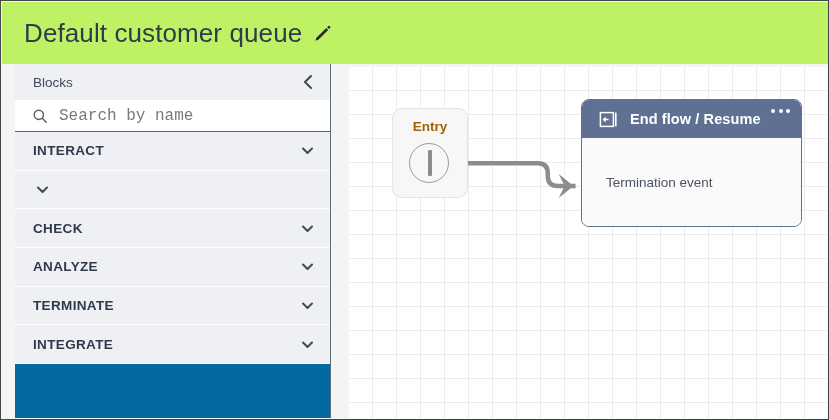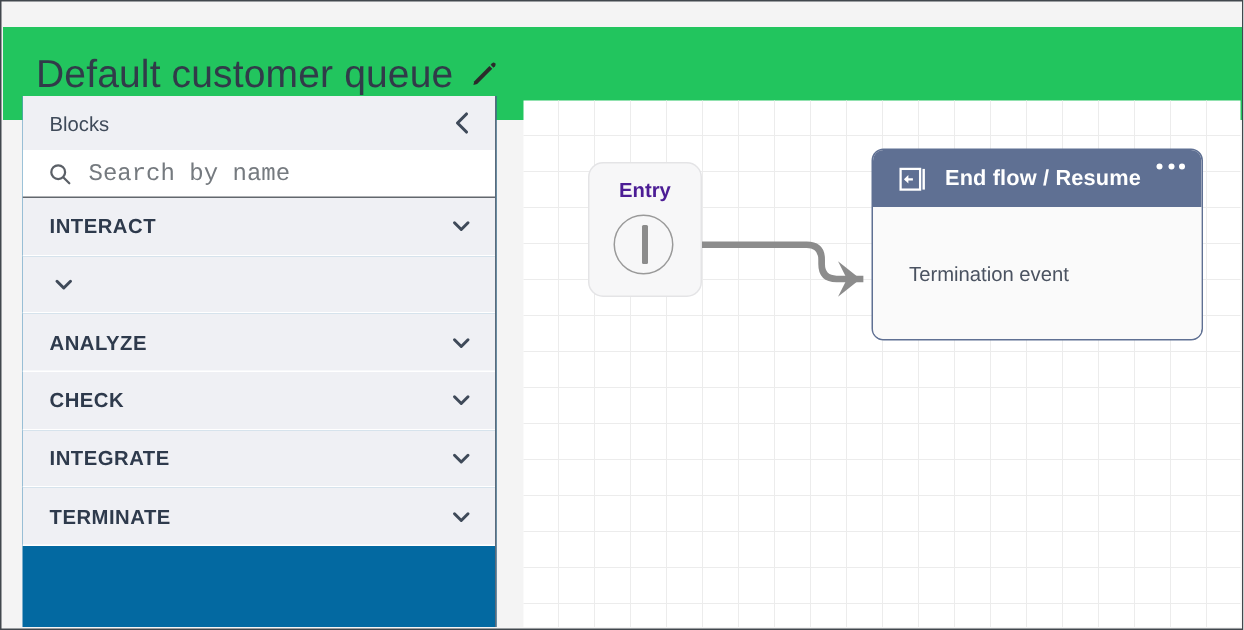--- a/index.html
+++ b/index.html
@@ -22,24 +22,24 @@
     box-sizing: border-box;
     border: 1px solid #41474d;
     background: #f4f4f4;
     overflow: hidden;
   }
 
   
   .page-header {
     position: absolute;
     left: 1px;
-    top: 17px;
+    top: 1px;
     width: 827px;
     height: 62px;
-    background: #22c55e;
+    background: #bef264;
     display: flex;
     align-items: center;
     box-sizing: border-box;
     padding-left: 22px;
   }
   .page-title {
     font-size: 26px;
     font-weight: 400;
     color: #313b49;
     letter-spacing: 0.1px;
@@ -176,21 +176,21 @@
     box-shadow: 0 0 0 1px #e4e4e6;
   }
   .entry-label {
     position: absolute;
     top: 10px;
     left: 0;
     right: 0;
     text-align: center;
     font-size: 13.5px;
     font-weight: 700;
-    color: #4c1d95;
+    color: #a16207;
   }
   .entry-circle {
     position: absolute;
     left: 16px;
     top: 34px;
     width: 40px;
     height: 40px;
     border-radius: 50%;
     border: 1.6px solid #9a9a9a;
     box-sizing: border-box;
@@ -329,49 +329,49 @@
 
       <div class="cat-row">
         <span class="chev">
           <svg width="15" height="15" viewBox="0 0 15 15" aria-hidden="true">
               <path d="M3 5.5 L7.5 10 L12 5.5" fill="none" stroke="#3f4a59" stroke-width="2" stroke-linecap="round" stroke-linejoin="round"></path>
             </svg>
         </span>
       </div>
 
       <div class="cat-row">
+        <span class="cat-label">CHECK</span>
+        <span class="chev">
+          <svg width="15" height="15" viewBox="0 0 15 15" aria-hidden="true">
+              <path d="M3 5.5 L7.5 10 L12 5.5" fill="none" stroke="#3f4a59" stroke-width="2" stroke-linecap="round" stroke-linejoin="round"></path>
+            </svg>
+        </span>
+      </div>
+
+      <div class="cat-row">
         <span class="cat-label">ANALYZE</span>
         <span class="chev">
           <svg width="15" height="15" viewBox="0 0 15 15" aria-hidden="true">
               <path d="M3 5.5 L7.5 10 L12 5.5" fill="none" stroke="#3f4a59" stroke-width="2" stroke-linecap="round" stroke-linejoin="round"></path>
             </svg>
         </span>
       </div>
 
-      <div class="cat-row">
-        <span class="cat-label">CHECK</span>
-        <span class="chev">
-          <svg width="15" height="15" viewBox="0 0 15 15" aria-hidden="true">
-              <path d="M3 5.5 L7.5 10 L12 5.5" fill="none" stroke="#3f4a59" stroke-width="2" stroke-linecap="round" stroke-linejoin="round"></path>
-            </svg>
-        </span>
-      </div>
-
+
+      <div class="cat-row">
+        <span class="cat-label">TERMINATE</span>
+        <span class="chev">
+          <svg width="15" height="15" viewBox="0 0 15 15" aria-hidden="true">
+              <path d="M3 5.5 L7.5 10 L12 5.5" fill="none" stroke="#3f4a59" stroke-width="2" stroke-linecap="round" stroke-linejoin="round"></path>
+            </svg>
+        </span>
+      </div>
 
       <div class="cat-row">
         <span class="cat-label">INTEGRATE</span>
-        <span class="chev">
-          <svg width="15" height="15" viewBox="0 0 15 15" aria-hidden="true">
-              <path d="M3 5.5 L7.5 10 L12 5.5" fill="none" stroke="#3f4a59" stroke-width="2" stroke-linecap="round" stroke-linejoin="round"></path>
-            </svg>
-        </span>
-      </div>
-
-      <div class="cat-row">
-        <span class="cat-label">TERMINATE</span>
         <span class="chev">
           <svg width="15" height="15" viewBox="0 0 15 15" aria-hidden="true">
               <path d="M3 5.5 L7.5 10 L12 5.5" fill="none" stroke="#3f4a59" stroke-width="2" stroke-linecap="round" stroke-linejoin="round"></path>
             </svg>
         </span>
       </div>
 
     </div>
   </div>
 

